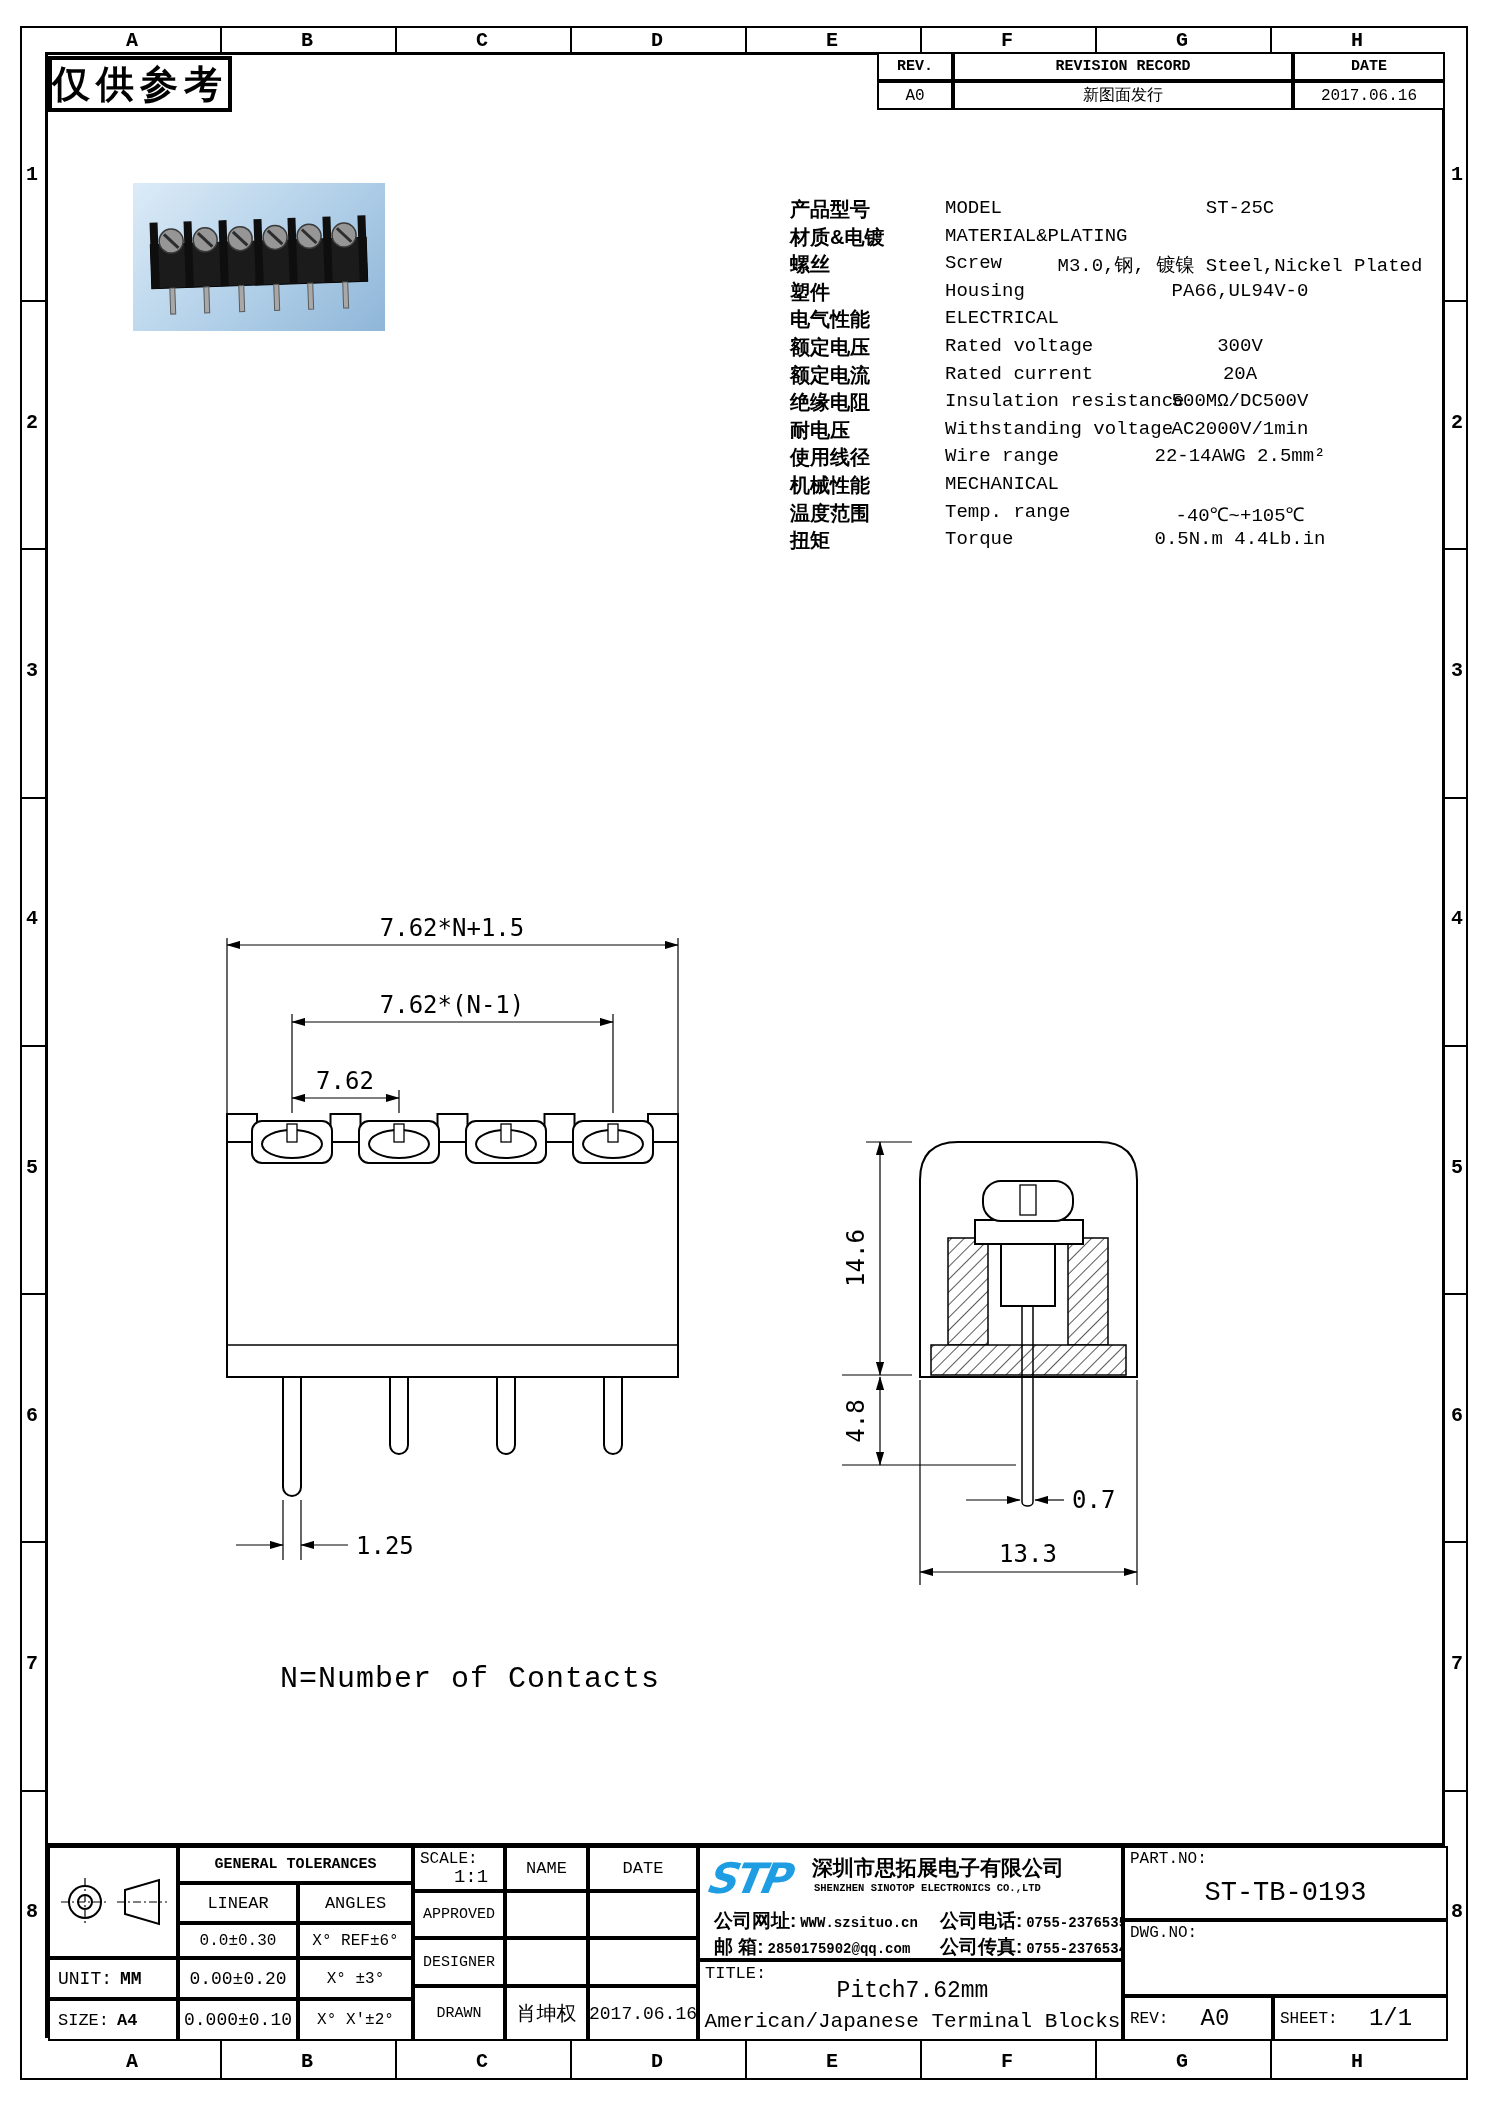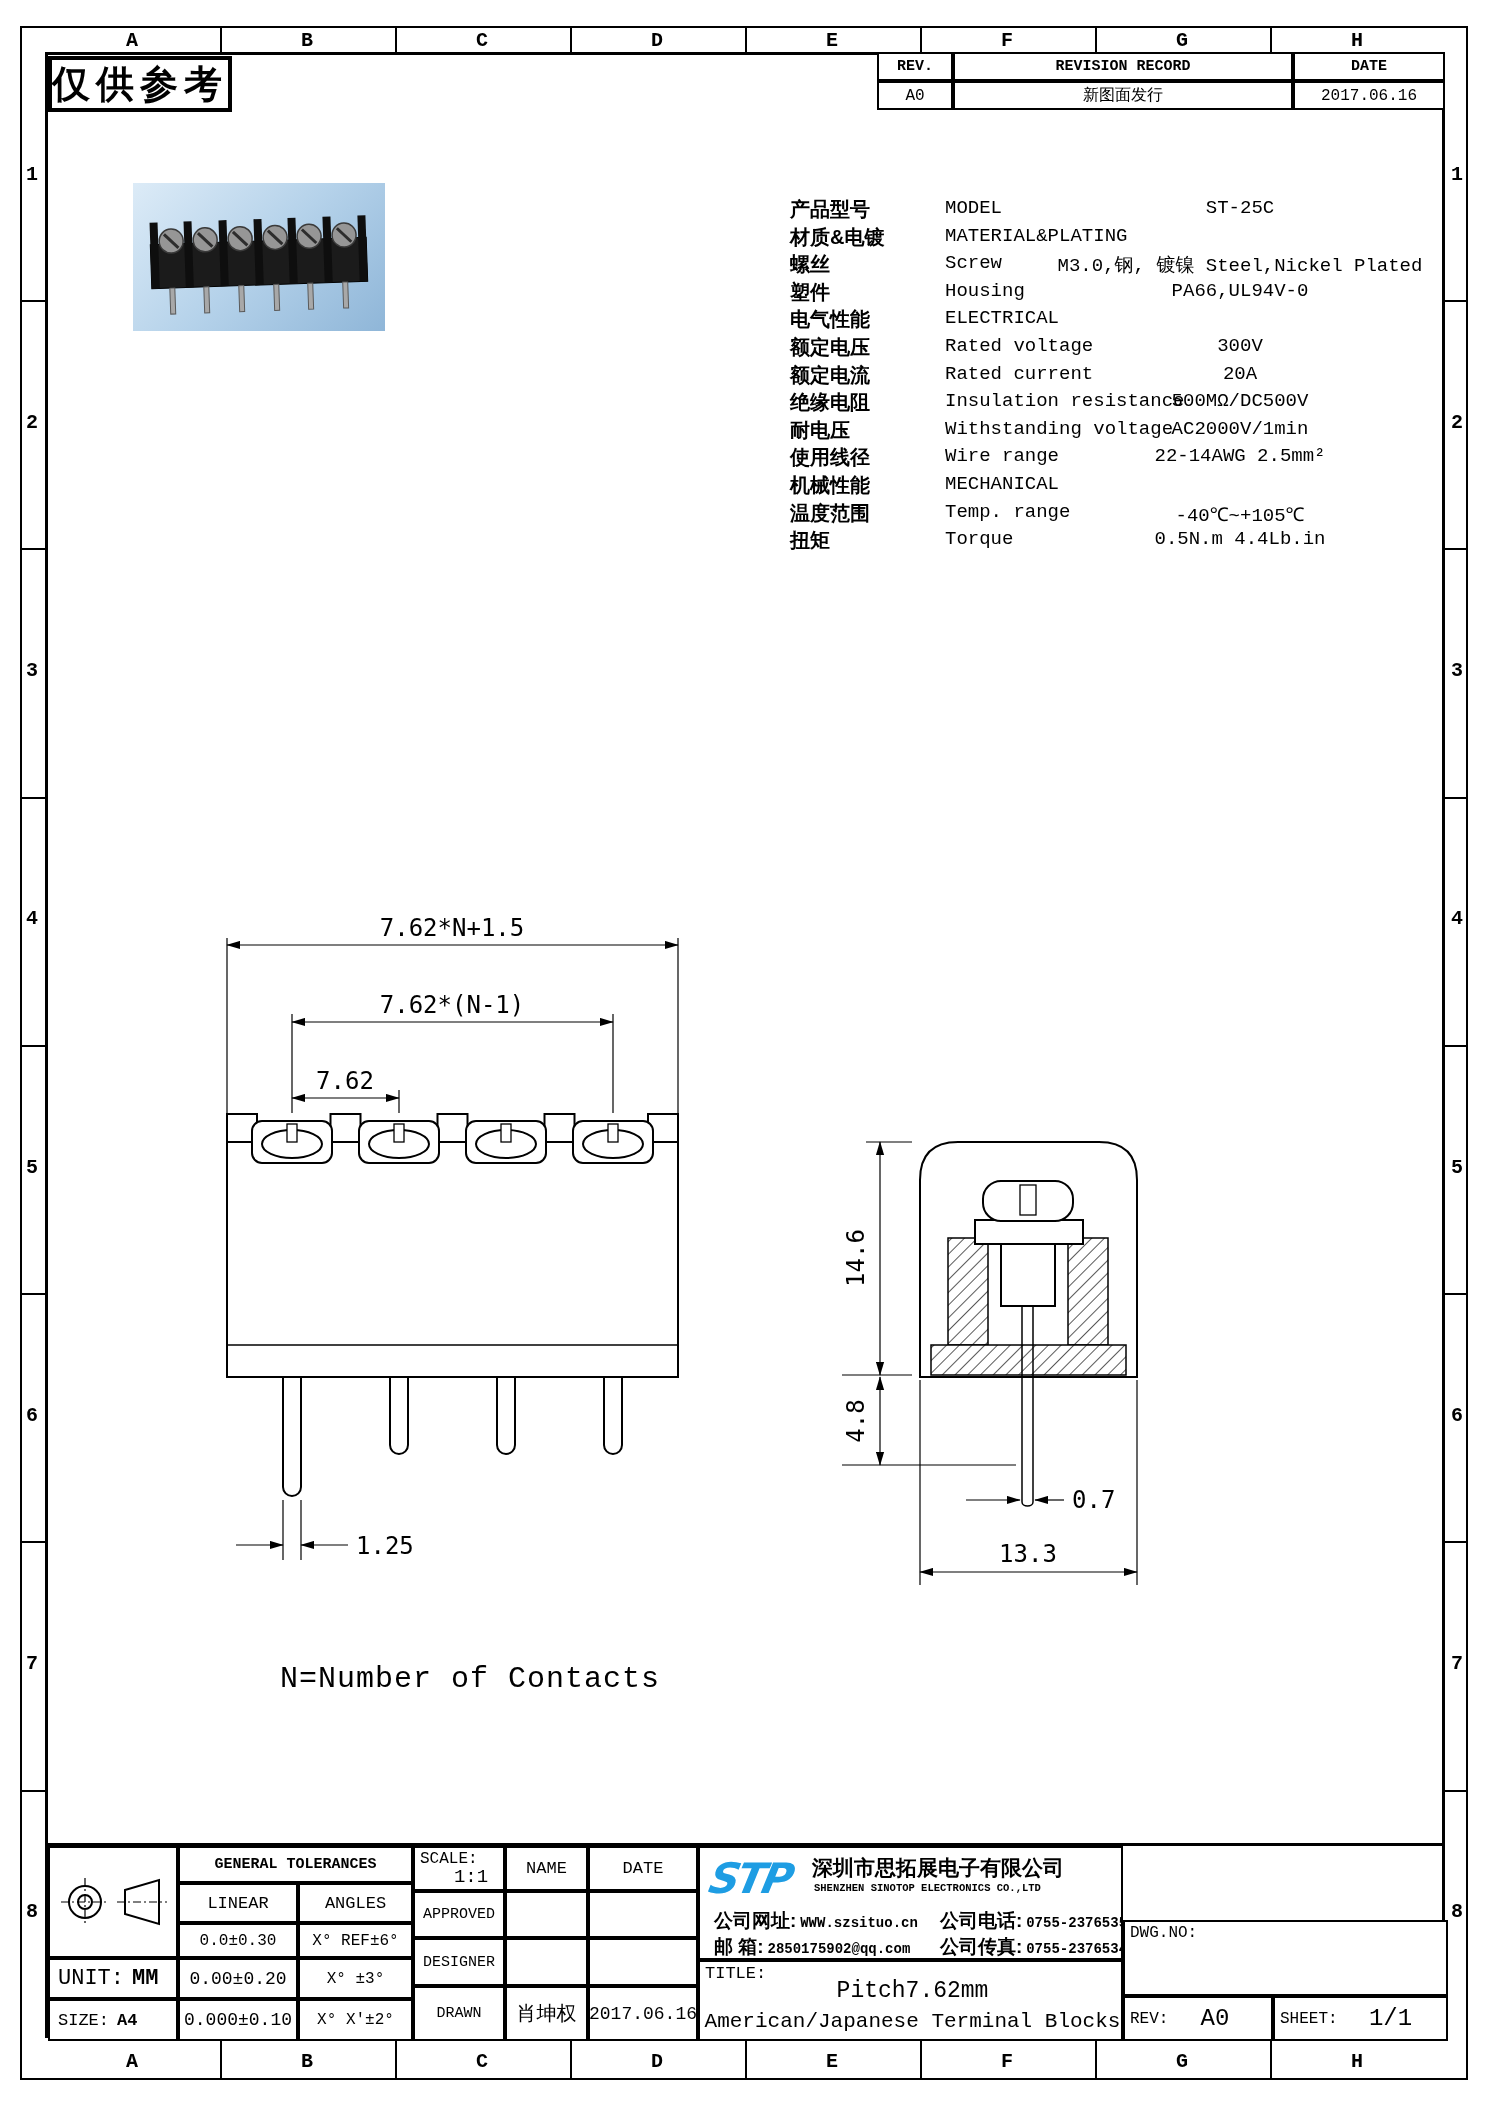--- a/index.html
+++ b/index.html
@@ -336,21 +336,21 @@
     <svg width="120" height="80" viewBox="0 0 120 80">
       <circle cx="32" cy="40" r="16" fill="none" stroke="#000" stroke-width="2"></circle>
       <circle cx="32" cy="40" r="7" fill="none" stroke="#000" stroke-width="2"></circle>
       <line x1="8" y1="40" x2="56" y2="40" stroke="#000" stroke-width="1.2" stroke-dasharray="8 3 2 3"></line>
       <line x1="32" y1="16" x2="32" y2="64" stroke="#000" stroke-width="1.2" stroke-dasharray="8 3 2 3"></line>
       <path d="M72,28 L106,18 L106,62 L72,52 Z" fill="none" stroke="#000" stroke-width="2"></path>
       <line x1="64" y1="40" x2="114" y2="40" stroke="#000" stroke-width="1.2" stroke-dasharray="8 3 2 3"></line>
     </svg>
   </div>
 
-  <div class="cell mono" style="left:0;top:112px;width:130px;height:41px;justify-content:flex-start;padding-left:8px;font-size:22px;gap:8px">
+  <div class="cell mono" style="left:0;top:112px;width:130px;height:41px;justify-content:flex-start;padding-left:8px;font-size:18px;gap:8px">
     <span>UNIT:</span>
     <b>MM</b>
   </div>
   <div class="cell mono" style="left:0;top:153px;width:130px;height:42px;justify-content:flex-start;padding-left:8px;font-size:17px;gap:8px">
     <span>SIZE:</span>
     <b>A4</b>
   </div>
 
   <div class="cell mono" style="left:130px;top:0;width:235px;height:37px;font-size:15px;font-weight:bold">GENERAL TOLERANCES</div>
   <div class="cell mono" style="left:130px;top:37px;width:120px;height:40px;font-size:17px">LINEAR</div>
@@ -387,20 +387,24 @@
     <span class="contact" style="left:240px;top:60px"><span class="clabel">公司电话:</span> <span class="cval">0755-23765350</span></span>
     <span class="contact" style="left:240px;top:86px"><span class="clabel">公司传真:</span> <span class="cval">0755-23765341</span></span>
   </div>
 
   <div class="cell" style="left:650px;top:114px;width:425px;height:81px">
     <span class="lab-corner" style="font-size:17px">TITLE:</span>
     <span class="abs mono" style="left:0;top:16px;width:425px;text-align:center;font-size:23px">Pitch7.62mm</span>
     <span class="abs mono" style="left:0;top:48px;width:425px;text-align:center;font-size:21px">American/Japanese Terminal Blocks</span>
   </div>
 
+  <div class="cell" style="left:1075px;top:0;width:325px;height:74px">
+    <span class="lab-corner">PART.NO:</span>
+    <span class="mono" style="margin-top:20px;font-size:27px">ST-TB-0193</span>
+  </div>
   <div class="cell" style="left:1075px;top:74px;width:325px;height:76px">
     <span class="lab-corner">DWG.NO:</span>
   </div>
   <div class="cell" style="left:1075px;top:150px;width:150px;height:45px">
     <span class="lab-corner" style="top:12px">REV:</span>
     <span class="mono" style="margin-left:34px;font-size:24px">A0</span>
   </div>
   <div class="cell" style="left:1225px;top:150px;width:175px;height:45px">
     <span class="lab-corner" style="top:12px">SHEET:</span>
     <span class="mono" style="margin-left:60px;font-size:24px">1/1</span>

